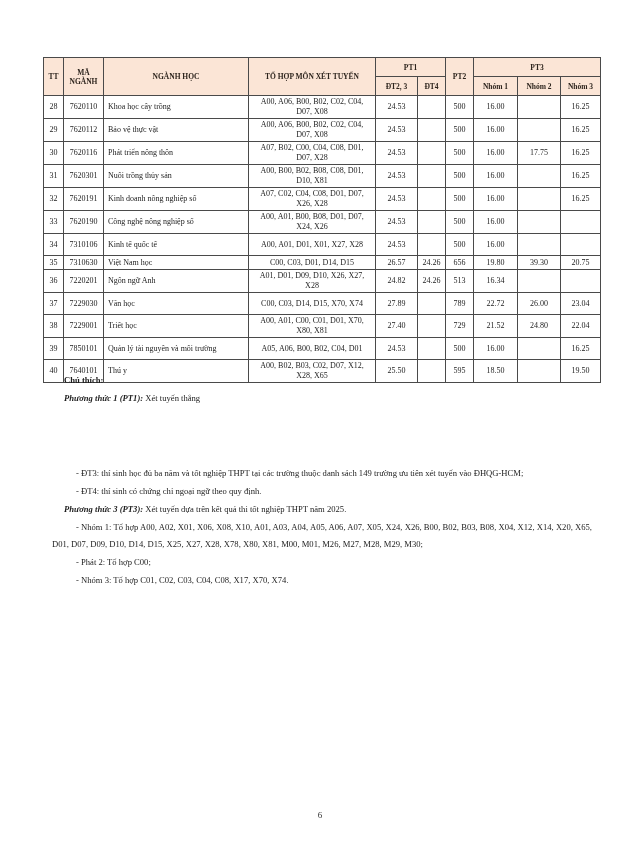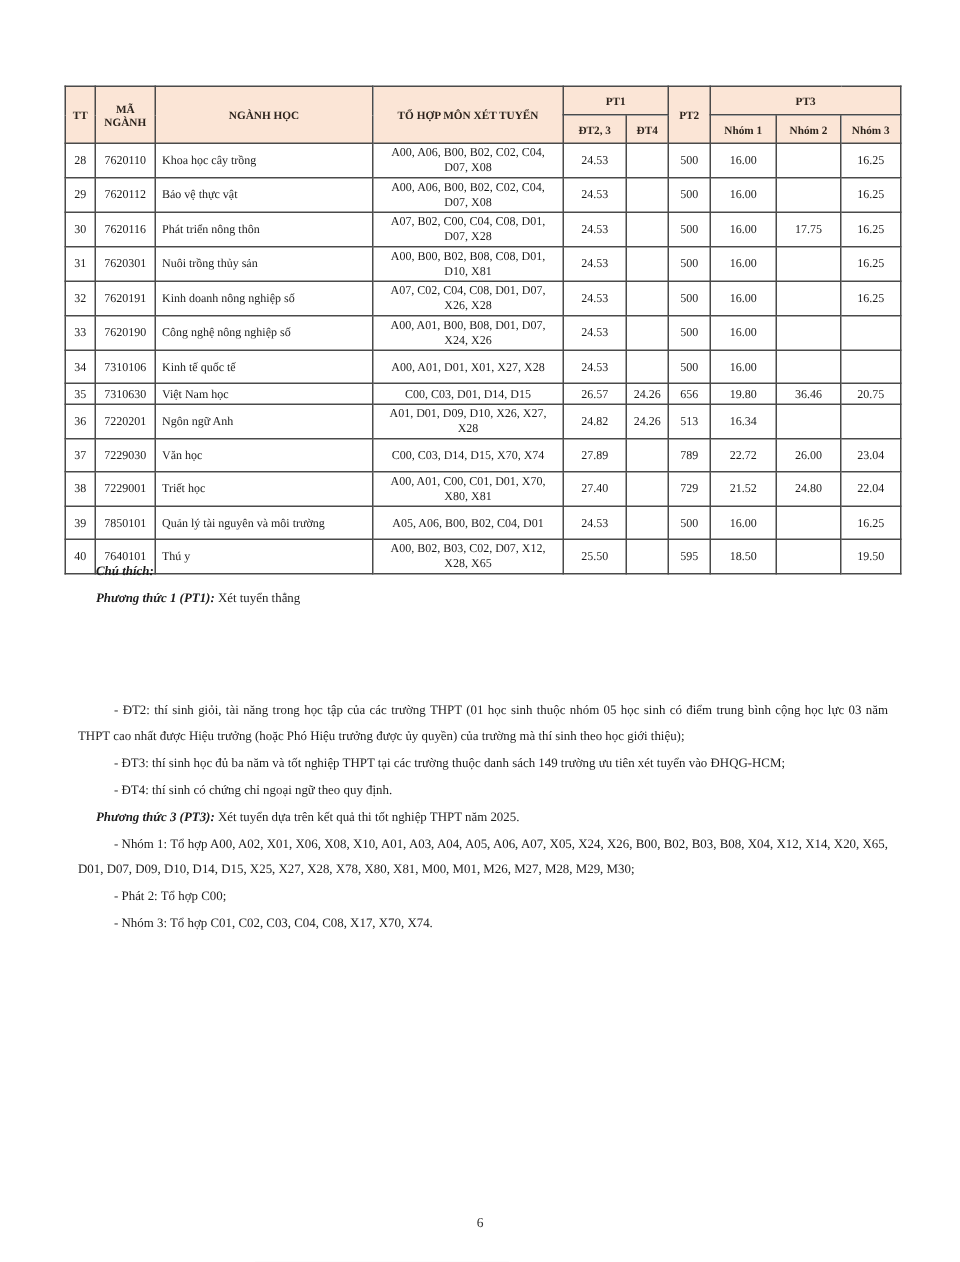--- a/index.html
+++ b/index.html
@@ -52,21 +52,21 @@
 
   
   .notes {
     position:absolute; top:372px; left:52px;
     width:540px;
     font-size:8.6px;
     line-height:17px;
     text-align:justify;
   }
   .notes p { margin:0 0 1px 0; }
-  .note-title { font-weight:bold; font-style:italic; text-indent:12px; }
+  .note-title { font-weight:bold; text-indent:12px; }
   .note-method { text-indent:12px; }
   .note-method .lead { font-weight:bold; font-style:italic; }
   .note-method.first .rest { }
   .note-method.first { margin-bottom:58px; }
   .note-dash { text-indent:24px; }
 
   .page-num {
     position:absolute; top:810px; left:0;
     width:640px;
     text-align:center;
@@ -197,21 +197,21 @@
         </tr>
         <tr>
           <td class="col-tt">35</td>
           <td class="col-ma">7310630</td>
           <td class="col-nganh">Việt Nam học</td>
           <td class="col-tohop">C00, C03, D01, D14, D15</td>
           <td class="col-dt23">26.57</td>
           <td class="col-dt4">24.26</td>
           <td class="col-pt2">656</td>
           <td class="col-nhom1">19.80</td>
-          <td class="col-nhom2">36.46</td>
+          <td class="col-nhom2">39.30</td>
           <td class="col-nhom3">20.75</td>
         </tr>
         <tr>
           <td class="col-tt">36</td>
           <td class="col-ma">7220201</td>
           <td class="col-nganh">Ngôn ngữ Anh</td>
           <td class="col-tohop">A01, D01, D09, D10, X26, X27, X28</td>
           <td class="col-dt23">24.82</td>
           <td class="col-dt4">24.26</td>
           <td class="col-pt2">513</td>
@@ -266,21 +266,20 @@
           <td class="col-nhom1">18.50</td>
           <td class="col-nhom2"></td>
           <td class="col-nhom3">19.50</td>
         </tr>
       </tbody>
   </table>
 
   <div class="notes">
     <p class="note-title">Chú thích:</p>
     <p class="note-method first"><span class="lead">Phương thức 1 (PT1):</span><span class="rest"> Xét tuyển thẳng</span></p>
-    <p class="note-dash">- ĐT2: thí sinh giỏi, tài năng trong học tập của các trường THPT (01 học sinh thuộc nhóm 05 học sinh có điểm trung bình cộng học lực 03 năm THPT cao nhất được Hiệu trưởng (hoặc Phó Hiệu trưởng được ủy quyền) của trường mà thí sinh theo học giới thiệu);</p>
     <p class="note-dash">- ĐT3: thí sinh học đủ ba năm và tốt nghiệp THPT tại các trường thuộc danh sách 149 trường ưu tiên xét tuyển vào ĐHQG-HCM;</p>
     <p class="note-dash">- ĐT4: thí sinh có chứng chỉ ngoại ngữ theo quy định.</p>
     <p class="note-method"><span class="lead">Phương thức 3 (PT3):</span><span class="rest"> Xét tuyển dựa trên kết quả thi tốt nghiệp THPT năm 2025.</span></p>
     <p class="note-dash">- Nhóm 1: Tổ hợp A00, A02, X01, X06, X08, X10, A01, A03, A04, A05, A06, A07, X05, X24, X26, B00, B02, B03, B08, X04, X12, X14, X20, X65, D01, D07, D09, D10, D14, D15, X25, X27, X28, X78, X80, X81, M00, M01, M26, M27, M28, M29, M30;</p>
     <p class="note-dash">- Phát 2: Tổ hợp C00;</p>
     <p class="note-dash">- Nhóm 3: Tổ hợp C01, C02, C03, C04, C08, X17, X70, X74.</p>
   </div>
 
   <div class="page-num">6</div>
 

